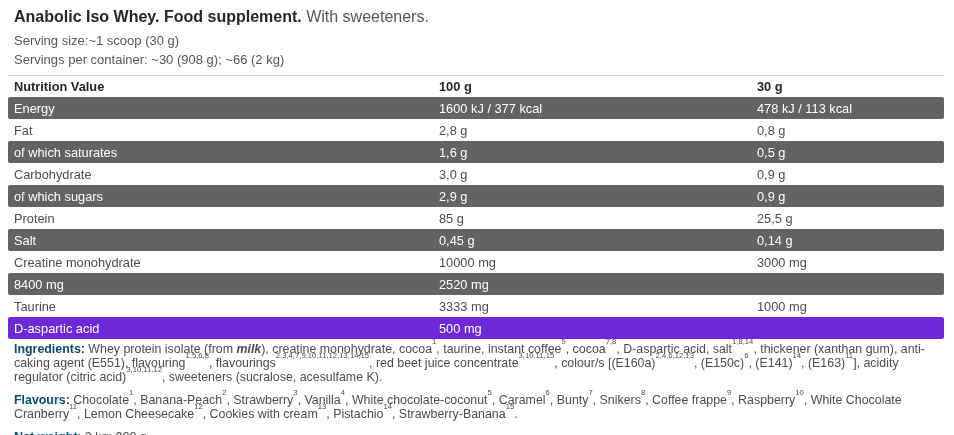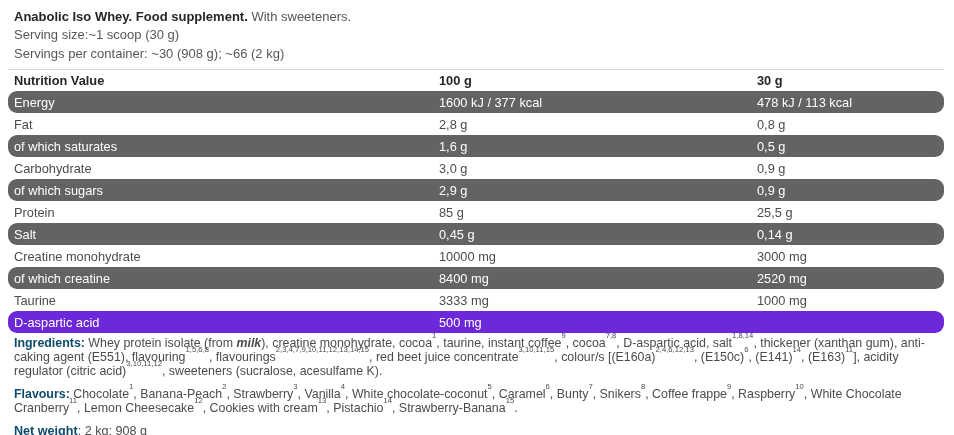--- a/index.html
+++ b/index.html
@@ -6,42 +6,42 @@
   body {
     width: 954px; height: 435px;
     background: #ffffff;
     font-family: "Liberation Sans", sans-serif;
     color: #4c4c4c;
     overflow: hidden;
   }
   .page { padding: 9px 10px 0 14px; }
 
   
-  .title-line { font-size: 13px; line-height: 16px; color: #555; }
+  .title-line { font-size: 16px; line-height: 16px; margin-bottom: 6px; color: #555; }
   .title-bold { font-weight: 700; color: #262626; }
   .serving-line { font-size: 13px; line-height: 19px; color: #575757; }
 
   
   .ntable {
     margin: 6px 0 0 -6px;   
     width: 936px;
     border-top: 1px solid #d8d8d8;
   }
   .row {
     display: grid;
     grid-template-columns: 392px 285px 1fr;
     align-items: center;
     height: 22px;
     font-size: 12.8px;
     gap: 33px;
   }
   .row .cell { padding-left: 6px; white-space: nowrap; }
   .row.header { height: 21px; font-weight: 700; color: #262626; background: #ffffff; }
   .row.light { background: #ffffff; color: #4c4c4c; }
-  .row.dark  { border-radius: 9px; }
+  .row.dark  { border-radius: 2px; }
   .row.dark .cell { }
 
   
   .para {
     font-size: 12.4px;
     line-height: 13.9px;
     color: #4c4c4c;
     width: 928px;
     margin-top: 4px;
   }
@@ -102,21 +102,20 @@
       <span class="cell">Salt</span>
       <span class="cell">0,45 g</span>
       <span class="cell">0,14 g</span>
     </div>
     <div class="row light">
       <span class="cell">Creatine monohydrate</span>
       <span class="cell">10000 mg</span>
       <span class="cell">3000 mg</span>
     </div>
     <div class="row dark" style="background: rgb(99, 99, 99); color: rgb(255, 255, 255);">
-      <span class="cell">of which creatine</span>
       <span class="cell">8400 mg</span>
       <span class="cell">2520 mg</span>
     </div>
     <div class="row light">
       <span class="cell">Taurine</span>
       <span class="cell">3333 mg</span>
       <span class="cell">1000 mg</span>
     </div>
     <div class="row dark" style="background: #6d28d9; color: rgb(255, 255, 255);">
       <span class="cell">D-aspartic acid</span>

